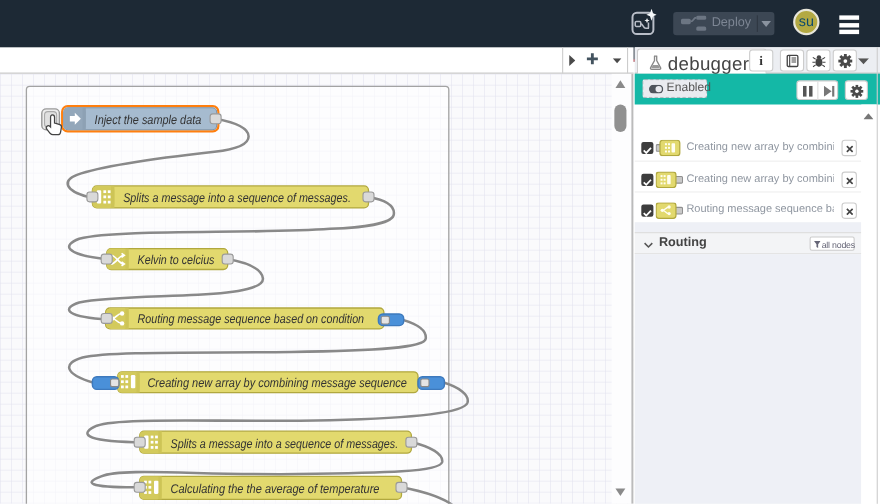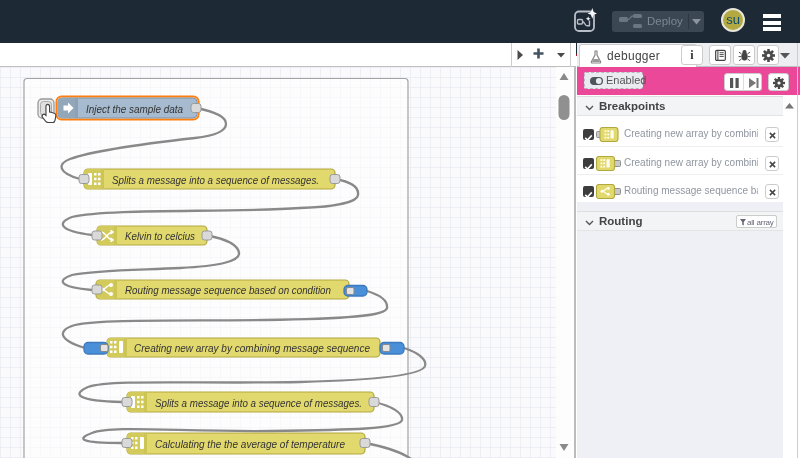--- a/index.html
+++ b/index.html
@@ -8,23 +8,23 @@
   #header { position:absolute; left:0; top:0; width:800px; height:56px; background:#1d2935; border-bottom:2.5px solid #ad1625; }
   #deploy { position:absolute; left:612px; top:11px; width:92px; height:21px; background:#3c4754; border-radius:3px; }
   #deploy .dtext { position:absolute; left:35px; top:4px; color:#7d8694; font-size:11.5px; }
   #avatar { position:absolute; left:721px; top:8px; width:24px; height:24px; border-radius:50%; background:#b3a943; border:2px solid #e8e6da; color:#0c4a6e; font-size:13px; text-align:center; line-height:20px; }
   .hbar { position:absolute; left:763px; width:18px; height:4px; background:#fff; }
   #tabbar { position:absolute; left:0; top:43px; width:576px; height:24px; background:#fff; border-bottom:1px solid #bfbfbf; }
   #tabbtns { position:absolute; left:511px; top:43px; width:60px; height:24px; border-left:1px solid #ccc; border-right:1px solid #ccc; color:#555; }
   #canvas { position:absolute; left:0; top:67px; width:576px; height:391px; }
   #sidebar { position:absolute; left:577px; top:43px; width:223px; height:415px; background:#fff; }
   #sbtabs { position:absolute; left:0; top:0; width:223px; height:24px; background:#eceef2; border-bottom:1px solid #bfbfbf; }
-  #dbgtab { position:absolute; left:2px; top:1px; width:118px; height:23px; background:#fff; border:1px solid #ccc; border-bottom:none; border-radius:3px 3px 0 0; font-size:12px; letter-spacing:0.3px; color:#444; }
+  #dbgtab { position:absolute; left:2px; top:1px; width:118px; height:23px; background:#fff; border:1px solid #ccc; border-bottom:none; border-radius:3px 3px 0 0; font-size:17px; letter-spacing:0.3px; color:#444; }
   .sbbtn { position:absolute; top:2px; width:22px; height:20px; background:#fff; border:1px solid #ccc; border-radius:3px; text-align:center; color:#333; font-size:12px; line-height:18px; }
-  #toolbar2 { position:absolute; left:0; top:24px; width:223px; height:28px; background:#ec4899; }
+  #toolbar2 { position:absolute; left:0; top:24px; width:223px; height:28px; background:#14b8a6; }
   #enbtn { position:absolute; left:7px; top:5px; width:59px; height:17px; background:#e9ebf0; border:1px dashed #b5b8bf; border-radius:2px; font-size:11px; color:#555; }
   .sechdr { position:absolute; left:0; width:206px; height:20px; background:#f3f4f6; border-top:1px solid #ddd; border-bottom:1px solid #e4e4e4; font-size:11.5px; font-weight:bold; color:#444; }
   .bprow { position:absolute; left:0; width:206px; height:28px; background:#fff; }
   .bptext { position:absolute; left:47px; top:10px; font-size:10px; color:#8f96a0; white-space:nowrap; overflow:hidden; width:134px; }
   .chk { position:absolute; left:6px; top:11px; width:11px; height:11px; background:#3d3d3d; border-radius:2px; }
   .xbtn { position:absolute; left:188px; top:9px; width:14px; height:15px; background:#fff; border:1px solid #ccc; border-radius:3px; text-align:center; }
   #msgarea { position:absolute; left:0; top:188px; width:206px; height:227px; background:#eef0f6; }
   #gutter { position:absolute; left:206px; top:52px; width:14px; height:363px; background:#fff; }
   #rightline { position:absolute; left:797px; top:43px; width:1px; height:415px; background:#ccc; }
 </style>
@@ -284,26 +284,20 @@
             <rect x="6.4" y="0.0" width="3.2" height="4" transform="rotate(180 8.0 8.0)"></rect>
             <rect x="6.4" y="0.0" width="3.2" height="4" transform="rotate(225 8.0 8.0)"></rect>
             <rect x="6.4" y="0.0" width="3.2" height="4" transform="rotate(270 8.0 8.0)"></rect>
             <rect x="6.4" y="0.0" width="3.2" height="4" transform="rotate(315 8.0 8.0)"></rect>
             <circle cx="8.0" cy="8.0" r="5.6"></circle>
           </g>
           <circle cx="8.0" cy="8.0" r="2.1" fill="#fff"></circle>
         </svg></div>
   </div>
 
-  <div class="sechdr" style="top:53px;">
-    <svg class="abs" style="left:8px;top:8px" width="9" height="6" viewBox="0 0 9 6">
-        <path d="M1 1 L4.5 4.5 L8 1" fill="none" stroke="#555" stroke-width="1.4"></path>
-      </svg>
-    <span style="position:absolute;left:22px;top:3px">Breakpoints</span>
-  </div>
   <div class="bprow" style="top:75px;">
     <div class="chk"><svg width="11" height="11" viewBox="0 0 11 11">
           <path d="M2.2 5.8 L4.5 8 L8.8 3.4" fill="none" stroke="#fff" stroke-width="1.6"></path>
         </svg></div>
     <svg class="abs" style="left:19px;top:9px" width="25" height="15" viewBox="0 0 25 15">
       <rect x="0.5" y="4.5" width="7" height="6" rx="1" fill="#c9c9c9" stroke="#8f8f8f"></rect>
       <rect x="4" y="0.5" width="18" height="14" rx="2.5" fill="#e2d96e" stroke="#b1a83e" stroke-width="1.1"></rect>
       <g transform="translate(8.500000,3.2)" fill="#fffef0">
         <rect x="0" y="0" width="1.8" height="1.8"></rect>
           <rect x="2.8" y="0" width="1.8" height="1.8"></rect>
@@ -369,21 +363,21 @@
   <div class="abs" style="left:0;top:159px;width:206px;height:9px;background:#eef0f6;"></div>
   <div class="sechdr" style="top:168px;">
     <svg class="abs" style="left:8px;top:8px" width="9" height="6" viewBox="0 0 9 6">
         <path d="M1 1 L4.5 4.5 L8 1" fill="none" stroke="#555" stroke-width="1.4"></path>
       </svg>
     <span style="position:absolute;left:22px;top:3px">Routing</span>
     <div class="abs" style="left:159px;top:3px;width:41px;height:13px;background:#fff;border:1px solid #ccc;border-radius:2px;font-weight:normal;font-size:8px;letter-spacing:-0.2px;color:#667;line-height:12px;">
         <svg width="6" height="7" viewBox="0 0 7 8" style="position:absolute;left:3px;top:3px">
           <path d="M0 0 L7 0 L4.4 3.5 L4.4 7.5 L2.6 6.5 L2.6 3.5 Z" fill="#667"></path>
         </svg>
-        <span style="position:absolute;left:10px;top:1px;white-space:nowrap">all array</span>
+        <span style="position:absolute;left:10px;top:1px;white-space:nowrap">all nodes</span>
       </div>
   </div>
   <div id="msgarea"></div>
   <div id="gutter">
     <svg class="abs" style="left:2px;top:8px" width="9" height="6" viewBox="0 0 9 6">
         <path d="M0 5.5 L9 5.5 L4.5 0 Z" fill="#777"></path>
       </svg>
   </div>
 </div>
 <div id="rightline"></div>

